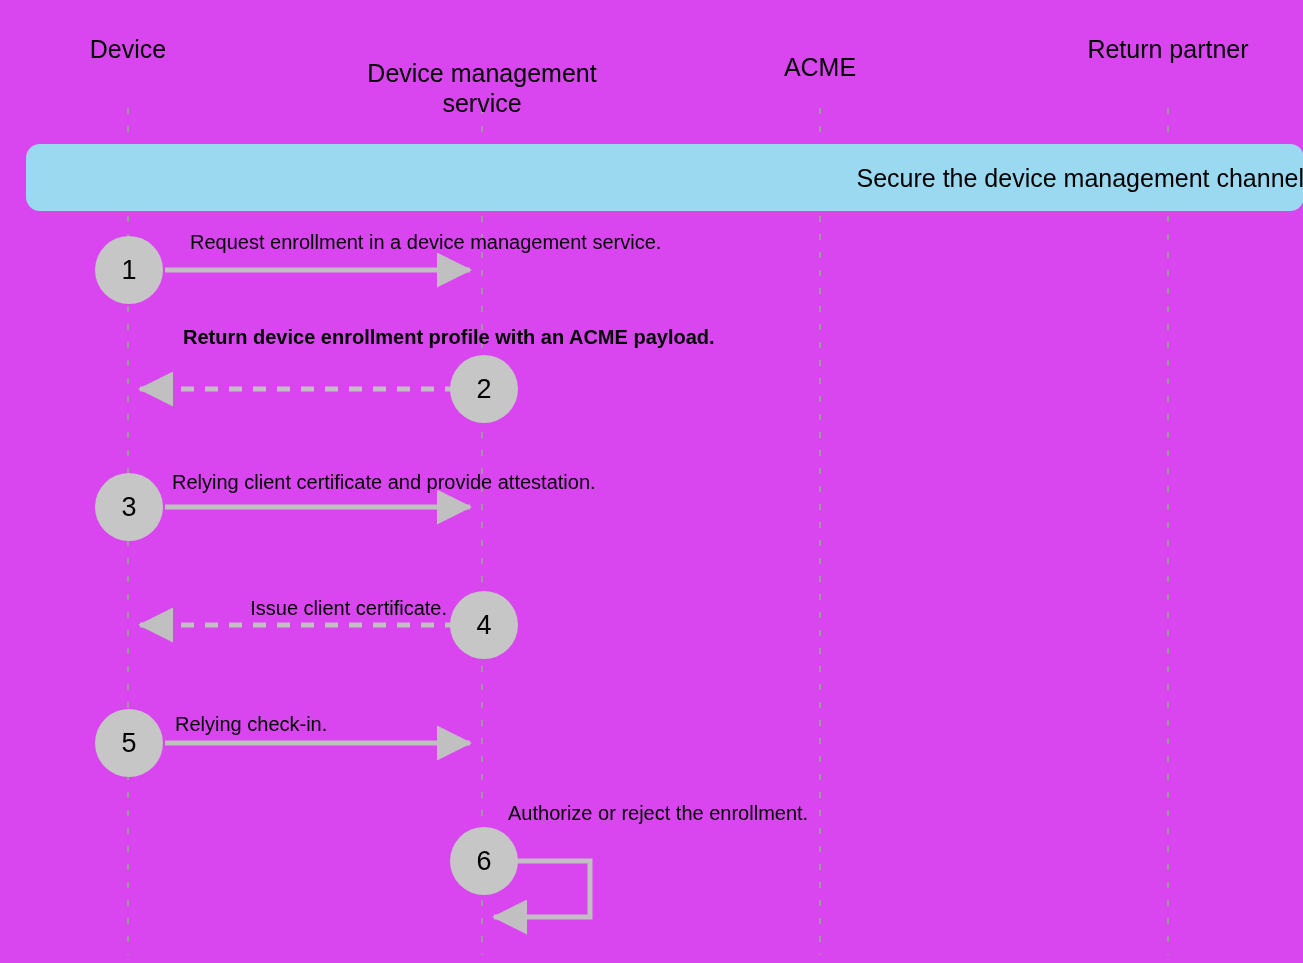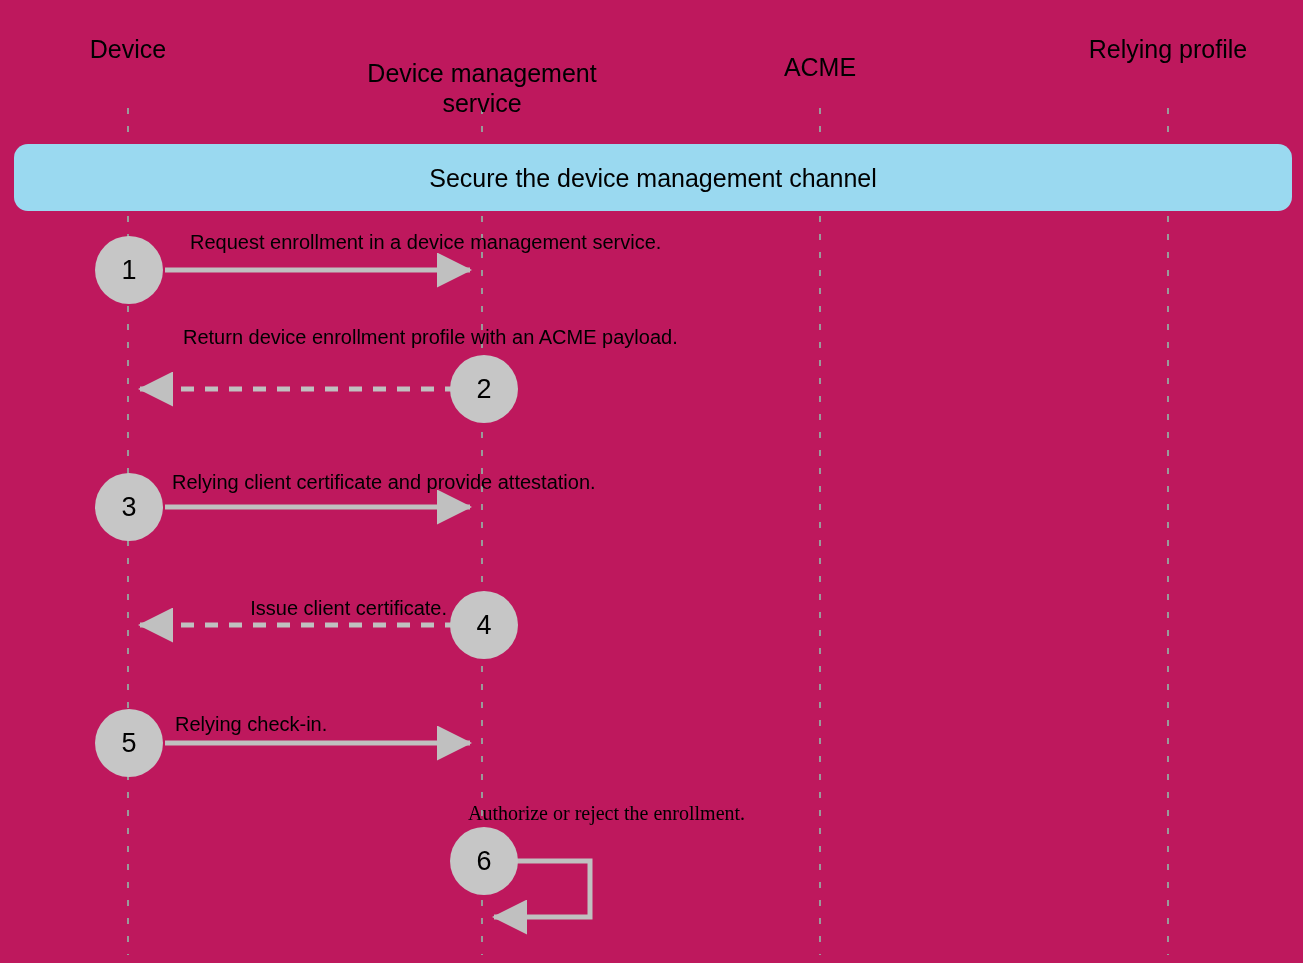--- a/index.html
+++ b/index.html
@@ -9,21 +9,21 @@
     background: #ffffff;
   }
   body {
     font-family: "Liberation Sans", "DejaVu Sans", sans-serif;
     -webkit-font-smoothing: antialiased;
   }
   #canvas {
     position: relative;
     width: 1303px;
     height: 963px;
-    background: #be185d;
+    background: #d946ef;
     overflow: hidden;
   }
   #diagram-svg {
     position: absolute;
     left: 0;
     top: 0;
     width: 1303px;
     height: 963px;
   }
   .actor-label {
@@ -34,21 +34,22 @@
     line-height: 30px;
     font-family: "Liberation Sans", "DejaVu Sans", sans-serif;
     white-space: pre-line;
   }
   .phase-banner {
     position: absolute;
     box-sizing: border-box;
     border-radius: 14px;
     display: flex;
     align-items: center;
-    justify-content: center;
+    justify-content: flex-end;
+    margin-left: 12px;
   }
   .phase-banner-label {
     font-size: 25px;
     color: #000000;
     line-height: 30px;
     text-align: center;
   }
   .msg-label {
     position: absolute;
     font-size: 20px;
@@ -98,34 +99,34 @@
         <line x1="165" y1="743" x2="470" y2="743" stroke="#c0c0c0" stroke-width="5" marker-end="url(#arrowhead-right)"></line>
         <path d="M 482 861 H 590 V 917 H 494" fill="none" stroke="#c0c0c0" stroke-width="5" marker-end="url(#arrowhead-left)"></path>
       </g>
   </svg>
 
   <div id="actor-labels">
       <div class="actor-label" style="left: 28px; top: 34px; width: 200px;">Device</div>
       <div class="actor-label" style="left: 362px; top: 33px; width: 240px; margin-top: 25px;">Device management
 service</div>
       <div class="actor-label" style="left: 720px; top: 52px; width: 200px;">ACME</div>
-      <div class="actor-label" style="left: 1048px; top: 34px; width: 240px;">Relying profile</div>
+      <div class="actor-label" style="left: 1048px; top: 34px; width: 240px;">Return partner</div>
     </div>
 
   <div class="phase-banner" id="phase-banner" style="left: 14px; top: 144px; width: 1278px; height: 67px; background: rgb(154, 217, 240); border-radius: 14px;">
     <span class="phase-banner-label">Secure the device management channel</span>
   </div>
 
   <div id="message-labels">
       <div class="msg-label align-left" style="left: 190px; top: 231px;">Request enrollment in a device management service.</div>
-      <div class="msg-label align-left" style="left: 183px; top: 326px;">Return device enrollment profile with an ACME payload.</div>
+      <div class="msg-label align-left" style="left: 183px; top: 326px; font-weight: bold;">Return device enrollment profile with an ACME payload.</div>
       <div class="msg-label align-left" style="left: 172px; top: 471px;">Relying client certificate and provide attestation.</div>
       <div class="msg-label align-right" style="left: 447px; top: 597px;">Issue client certificate.</div>
       <div class="msg-label align-left" style="left: 175px; top: 713px;">Relying check-in.</div>
-      <div class="msg-label align-left" style="left: 468px; top: 802px; font-family: Liberation Serif, serif;">Authorize or reject the enrollment.</div>
+      <div class="msg-label align-left" style="left: 508px; top: 802px;">Authorize or reject the enrollment.</div>
     </div>
   <div id="step-badges">
       <div class="step-badge" style="left: 95px; top: 236px; width: 68px; height: 68px; background: rgb(198, 198, 198);">1</div>
       <div class="step-badge" style="left: 450px; top: 355px; width: 68px; height: 68px; background: rgb(198, 198, 198);">2</div>
       <div class="step-badge" style="left: 95px; top: 473px; width: 68px; height: 68px; background: rgb(198, 198, 198);">3</div>
       <div class="step-badge" style="left: 450px; top: 591px; width: 68px; height: 68px; background: rgb(198, 198, 198);">4</div>
       <div class="step-badge" style="left: 95px; top: 709px; width: 68px; height: 68px; background: rgb(198, 198, 198);">5</div>
       <div class="step-badge" style="left: 450px; top: 827px; width: 68px; height: 68px; background: rgb(198, 198, 198);">6</div>
     </div>
 

